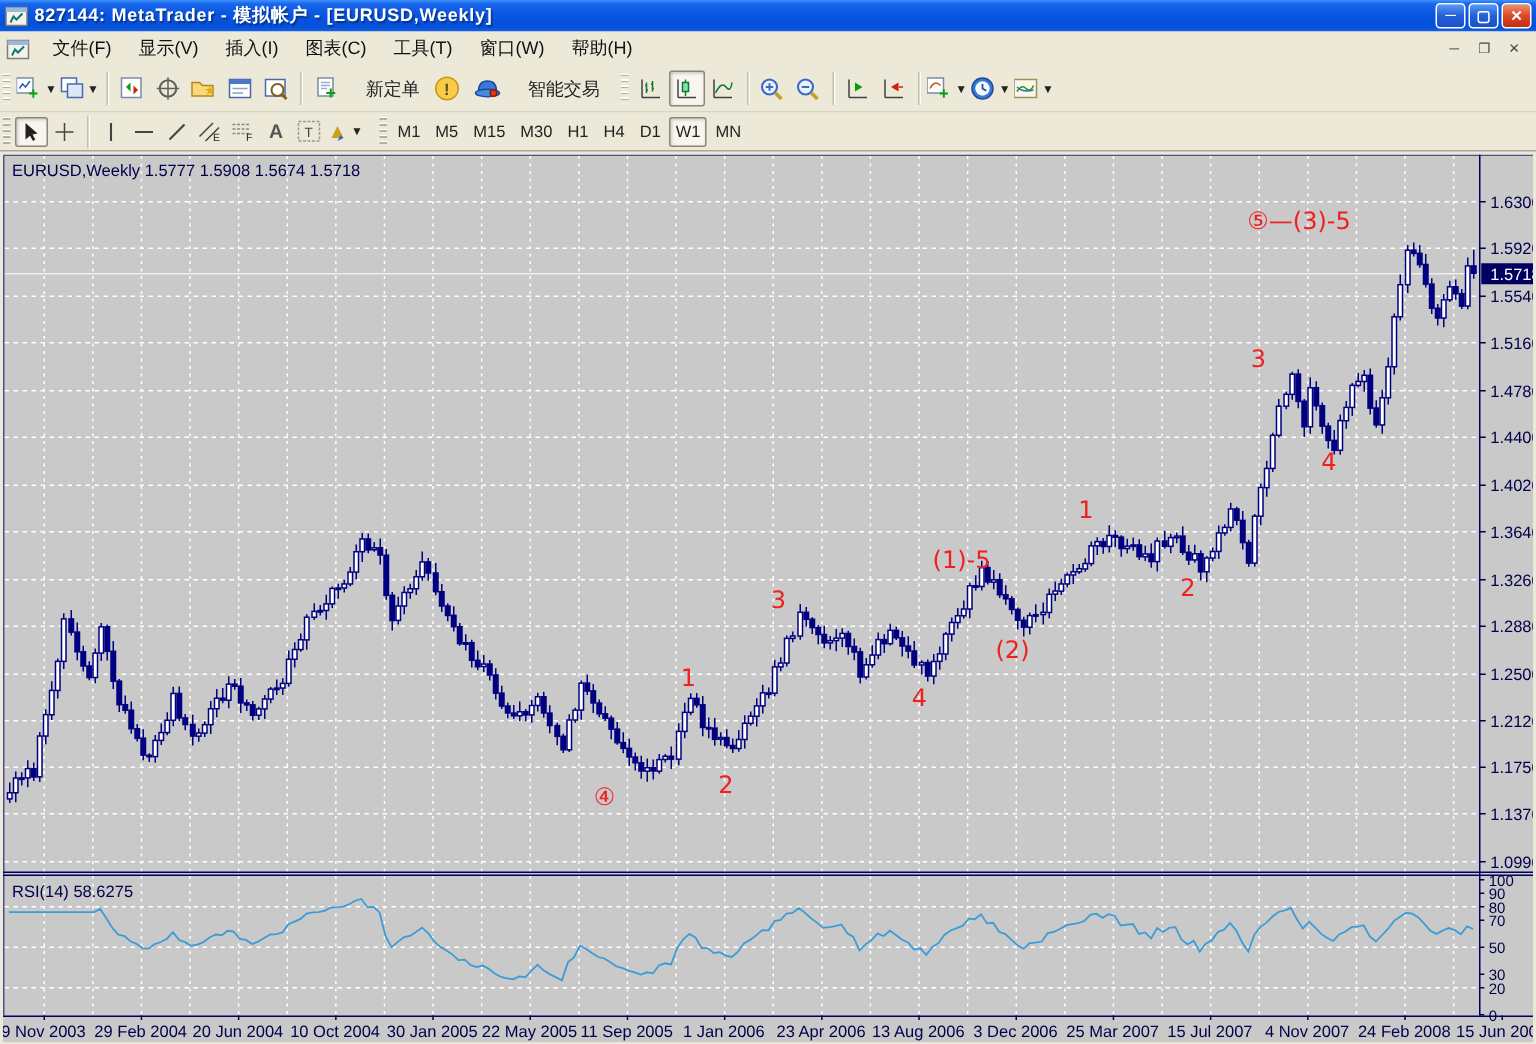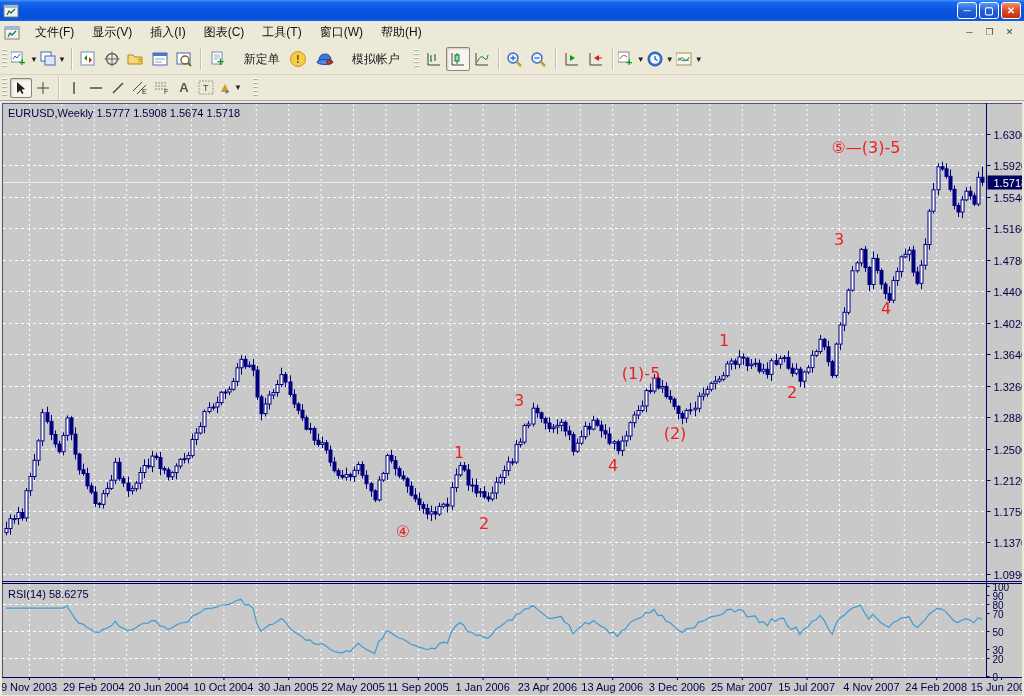--- a/index.html
+++ b/index.html
@@ -54,20 +54,21 @@
 <div id="window">
 
   <div class="titlebar">
     <span class="app-icon">
       <svg width="16" height="16">
           <rect x="1" y="2" width="14" height="12" fill="#f4f2ea" stroke="#7c7c7c"></rect>
           <rect x="1" y="2" width="14" height="3" fill="#9db8d8"></rect>
           <path d="M4 12 L6 8 L8 10 L12 6" stroke="#0a7a6a" stroke-width="1.3" fill="none"></path>
         </svg>
     </span>
+    <span class="title-text">827144: MetaTrader - 模拟帐户 - [EURUSD,Weekly]</span>
     <span class="win-btns">
       <span class="wbtn blue">─</span>
       <span class="wbtn blue">▢</span>
       <span class="wbtn red">✕</span>
     </span>
   </div>
 
   <div class="menubar">
     <span class="mdi-icon">
       <svg width="16" height="16">
@@ -155,21 +156,21 @@
           <circle cx="9" cy="9" r="7.5" fill="#f8cc48" stroke="#c89818"></circle>
           <text x="7" y="13" font-size="11" font-weight="bold" fill="#604810">!</text>
         </svg>
     </span>
     <span class="tbtn" style="width:auto;padding:0 5px;">
       <svg width="18" height="16">
           <path d="M3 10 Q3 3 9 3 Q15 3 15 10 Z" fill="#3878d8" stroke="#204a98"></path>
           <ellipse cx="9" cy="11" rx="8" ry="2.5" fill="#4a88e8" stroke="#204a98"></ellipse>
           <circle cx="13" cy="11" r="2.2" fill="#e03818" stroke="#901800"></circle>
         </svg>
-      <span class="cjk">模拟帐户</span>
+      <span class="cjk">智能交易</span>
     </span>
     <span class="grip" style="margin-left:8px;"></span>
     <span class="tbtn">
       <svg width="16" height="16">
           <path d="M2 14 V2 M2 14 H14" stroke="#404040"></path>
           <path d="M5 4 V11 M4 6 H5 M5 9 H6 M9 3 V10 M8 5 H9 M9 8 H10" stroke="#0a7a30"></path>
         </svg>
     </span>
     <span class="tbtn pressed">
       <svg width="16" height="16">
@@ -288,20 +289,31 @@
         </svg>
     </span>
     <span class="tbtn">
       <svg width="14" height="14">
           <path d="M3 11 L7 3 L11 11 Z" fill="#c8a020"></path>
           <path d="M7 13 L11 11 L9 9" fill="#3868c8"></path>
         </svg>
         <span class="caret">▼</span>
     </span>
     <span class="grip" style="margin-left:10px;"></span>
+    <span id="tf-group" style="display:flex;gap:2px;">
+        <span class="tbtn tf">M1</span>
+        <span class="tbtn tf">M5</span>
+        <span class="tbtn tf">M15</span>
+        <span class="tbtn tf">M30</span>
+        <span class="tbtn tf">H1</span>
+        <span class="tbtn tf">H4</span>
+        <span class="tbtn tf">D1</span>
+        <span class="tbtn tf pressed">W1</span>
+        <span class="tbtn tf">MN</span>
+      </span>
   </div>
 
   <div id="chart-area">
     <svg id="chart-svg" width="1020" height="592" viewBox="0 0 1020 592">
         <rect x="0" y="0" width="1020" height="592" fill="#c9c9c9"></rect>
         <path d="M27.5 1 V478 M27.5 481 V574" stroke="#ffffff" stroke-dasharray="2,3" fill="none"></path>
         <path d="M59.9 1 V478 M59.9 481 V574" stroke="#ffffff" stroke-dasharray="2,3" fill="none"></path>
         <path d="M92.3 1 V478 M92.3 481 V574" stroke="#ffffff" stroke-dasharray="2,3" fill="none"></path>
         <path d="M124.69999999999999 1 V478 M124.69999999999999 481 V574" stroke="#ffffff" stroke-dasharray="2,3" fill="none"></path>
         <path d="M157.1 1 V478 M157.1 481 V574" stroke="#ffffff" stroke-dasharray="2,3" fill="none"></path>

